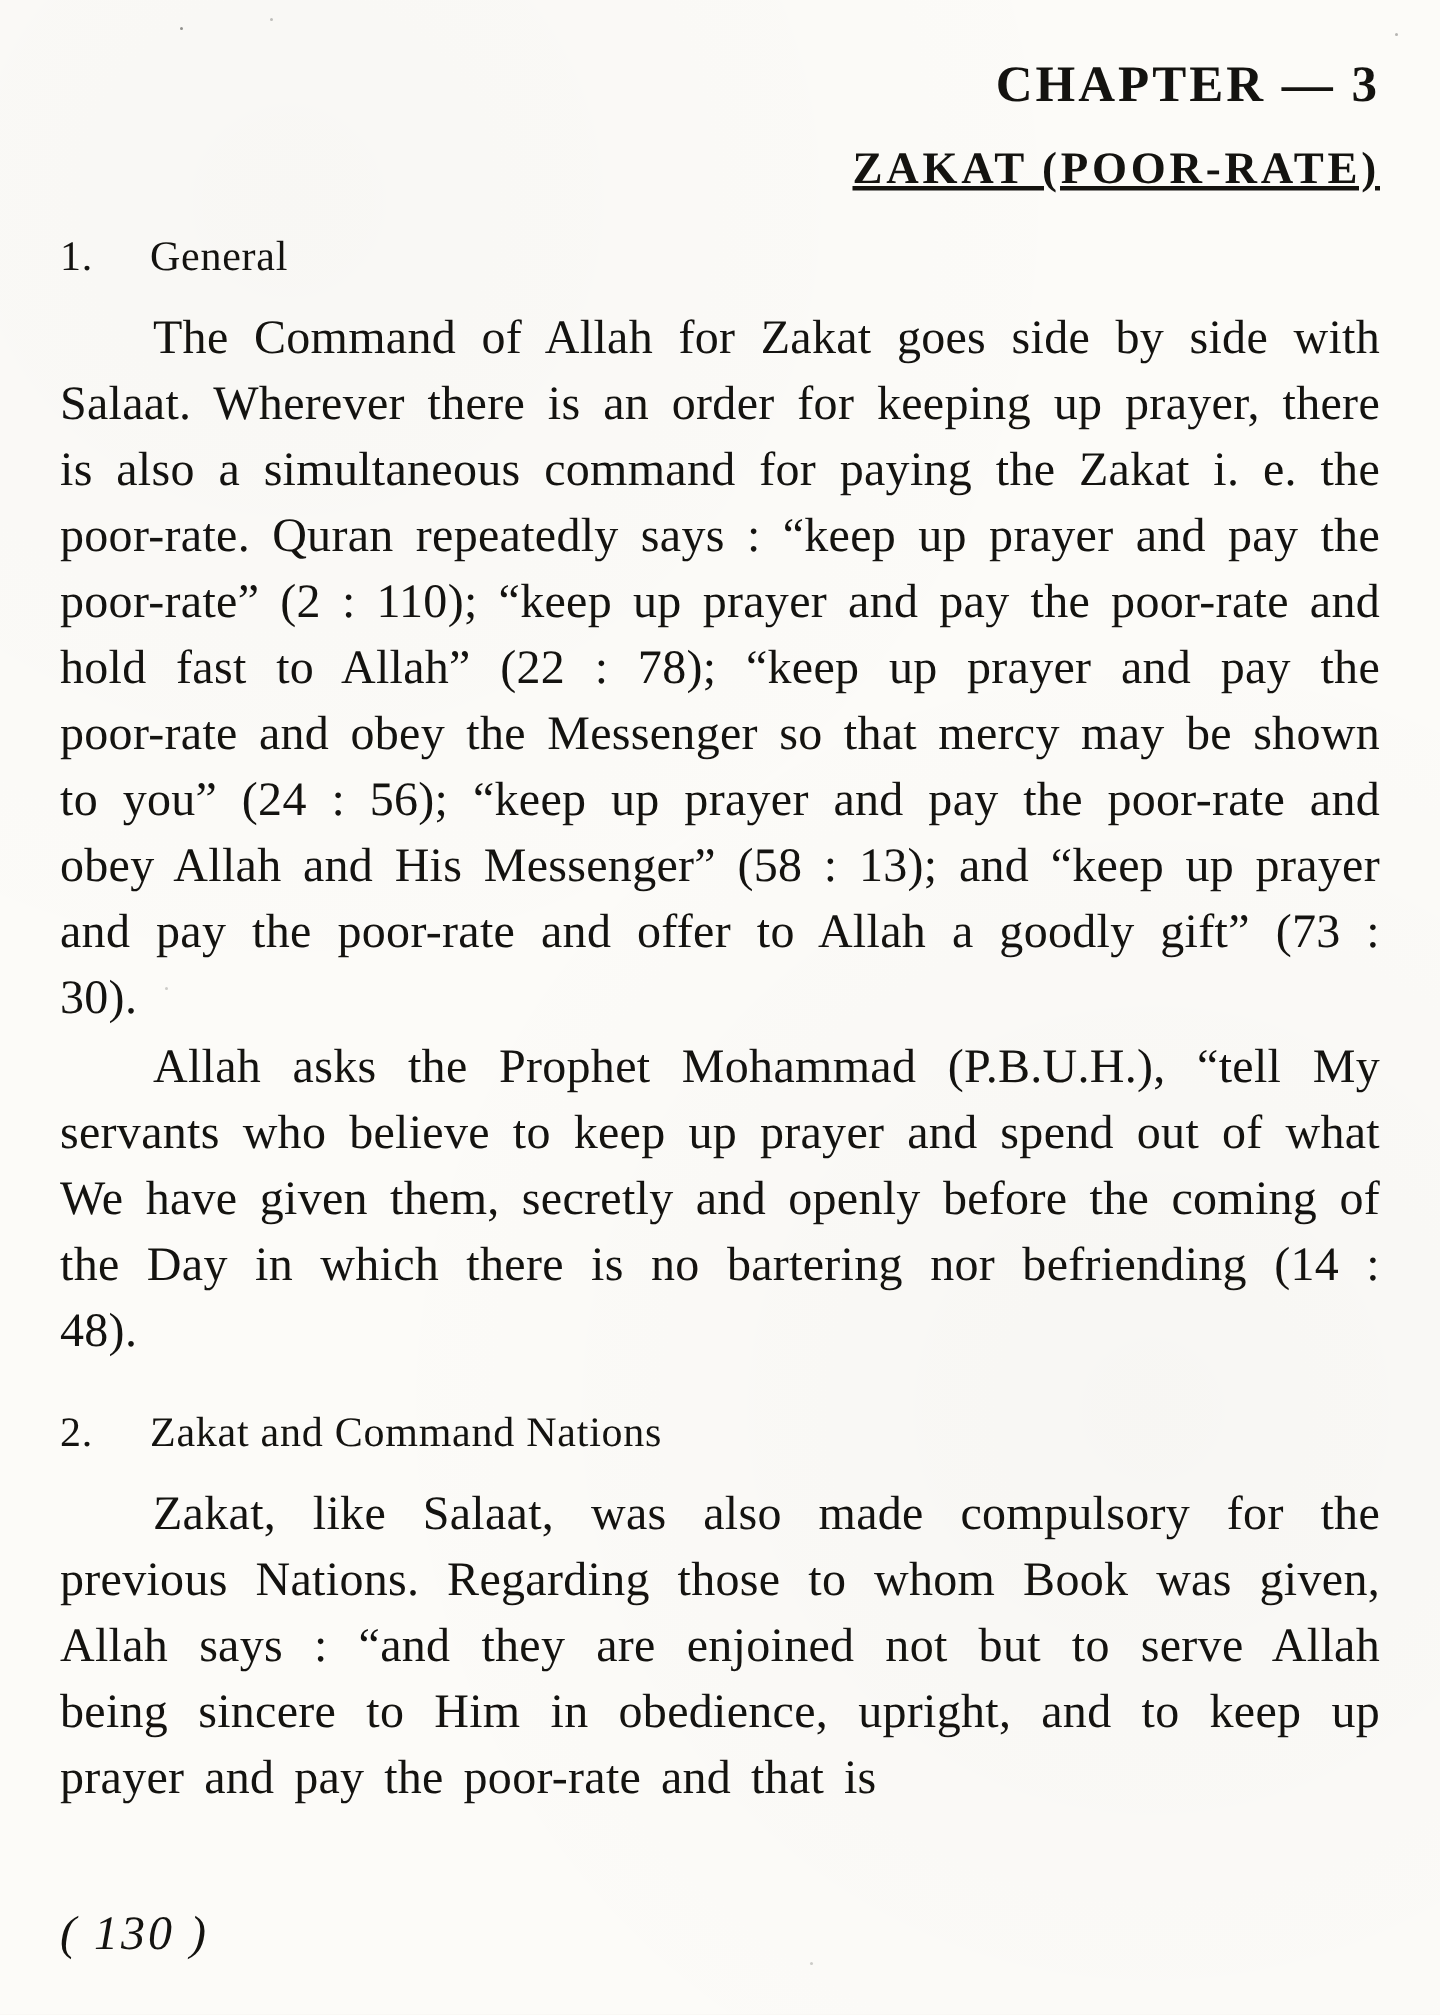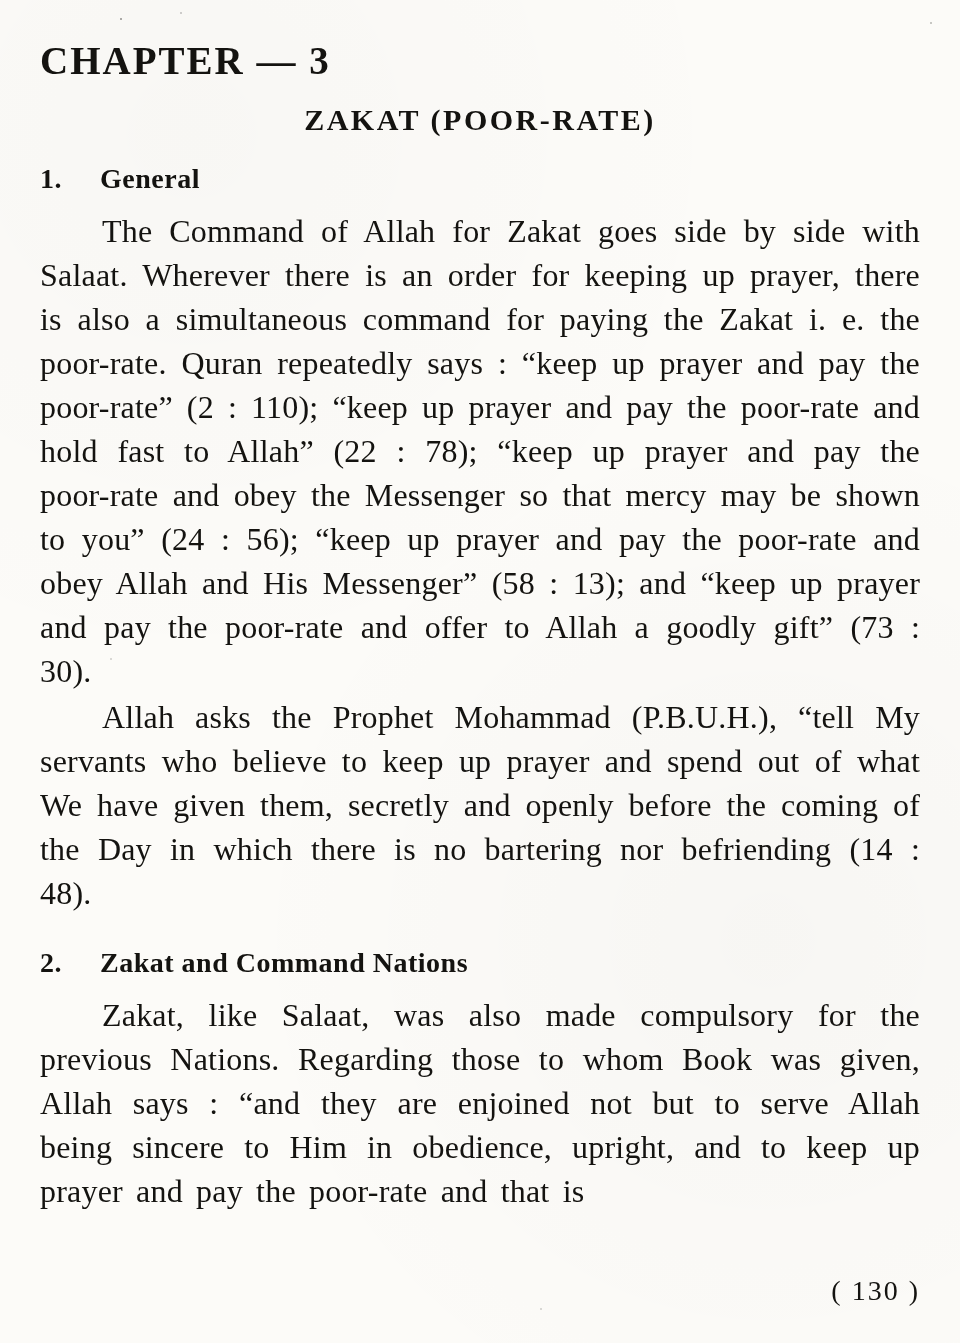--- a/index.html
+++ b/index.html
@@ -17,36 +17,37 @@
       radial-gradient(circle at 80% 70%, rgba(0,0,0,0.02), transparent 45%),
       #fcfbf8;
     color: #141310;
     font-family: "Liberation Serif", "DejaVu Serif", serif;
     padding: 28px 40px 30px 40px;
     display: flex;
     flex-direction: column;
     overflow: hidden;
   }
   .chapter-title {
-    text-align: left;
-    font-size: 39px;
+    text-align: right;
+    font-size: 34px;
     font-weight: bold;
     letter-spacing: 2px;
     margin: 10px 0 20px 0;
   }
   .chapter-subtitle {
-    text-align: center;
+    text-align: right;
     font-size: 30px;
     font-weight: bold;
     letter-spacing: 2.5px;
     margin: 0 0 22px 0;
+    text-decoration: underline;
   }
   .section-heading {
     font-size: 28px;
-    font-weight: bold;
+    font-weight: normal;
     letter-spacing: 0.5px;
     margin: 4px 0 14px 0;
   }
   .section-heading .sec-num {
     display: inline-block;
     min-width: 60px;
   }
   .para {
     font-size: 32px;
     line-height: 44px;
@@ -54,22 +55,23 @@
     text-indent: 62px;
     word-spacing: 5px;
     letter-spacing: 0.2px;
     margin: 0 0 2px 0;
   }
   .section-2-heading {
     margin-top: 30px;
   }
   .page-footer {
     margin-top: auto;
-    text-align: right;
-    font-size: 28px;
+    text-align: left;
+    font-size: 32px;
+    font-style: italic;
     letter-spacing: 2px;
     padding-bottom: 6px;
   }
   
   .speck {
     position: absolute;
     width: 2px;
     height: 2px;
     border-radius: 50%;
     background: rgba(20,19,16,0.45);

